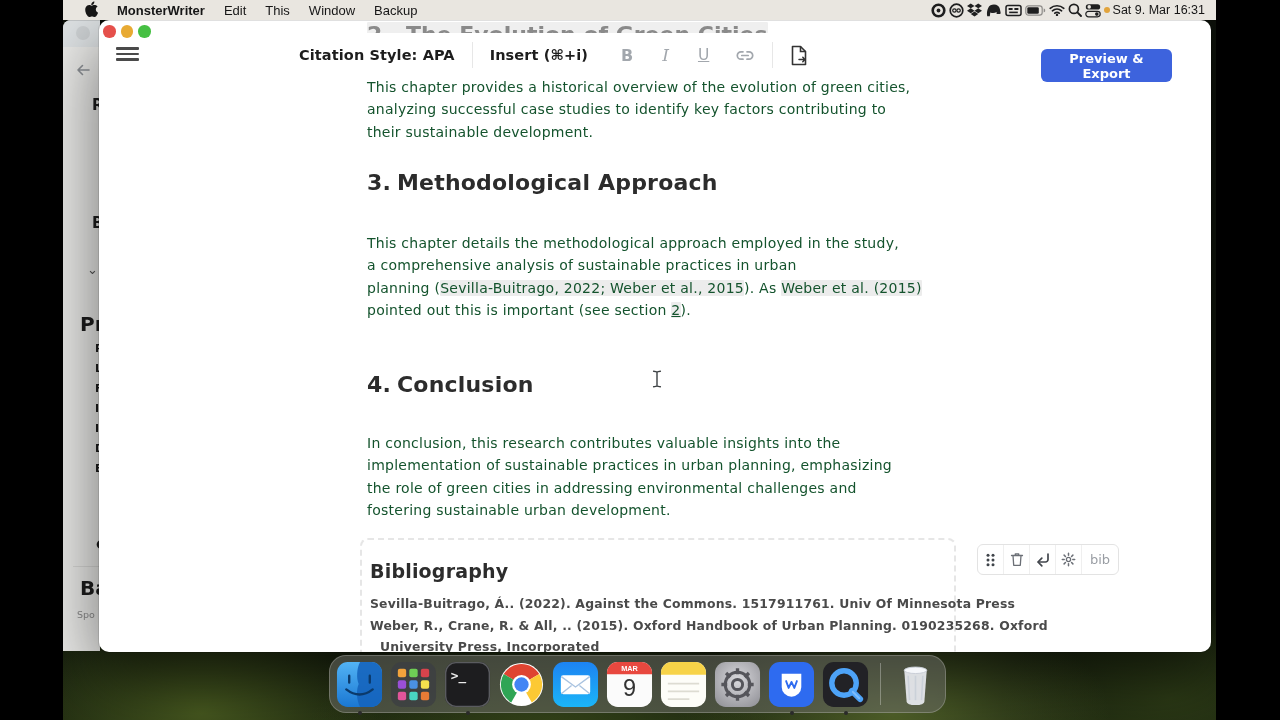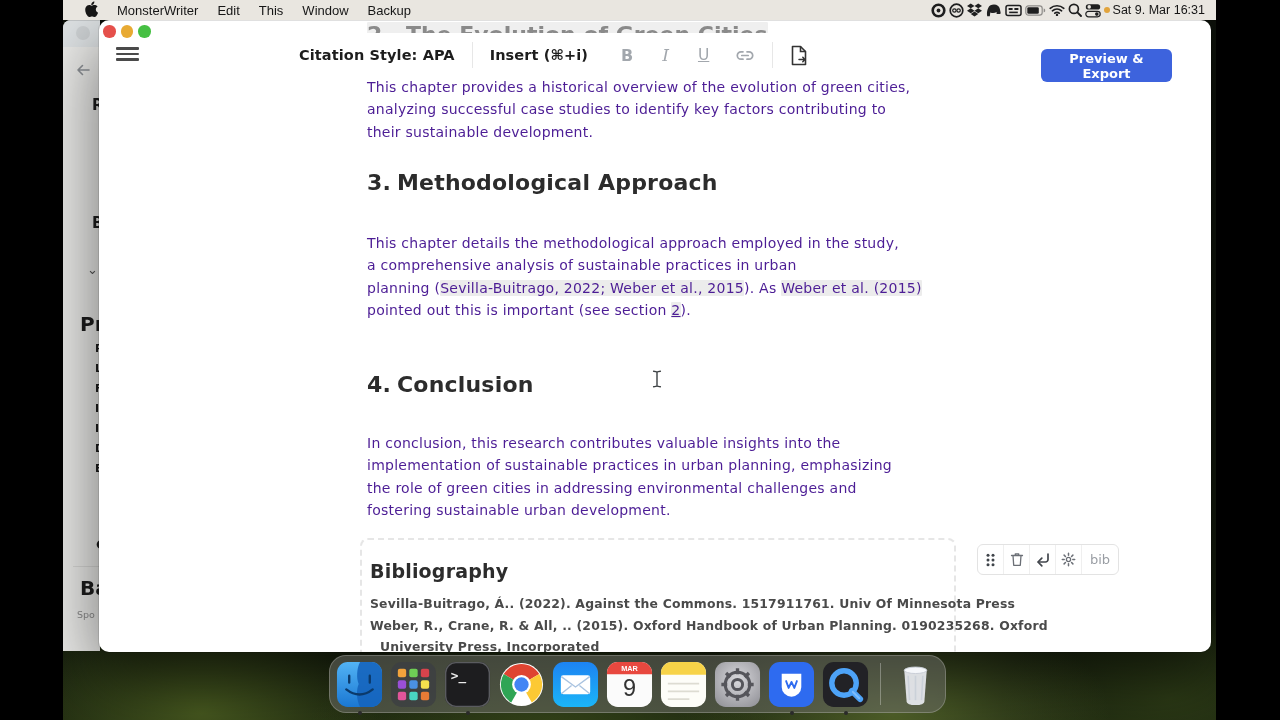--- a/index.html
+++ b/index.html
@@ -12,21 +12,21 @@
       radial-gradient(340px 160px at 42% 102%, #35451a 0%, rgba(0,0,0,0) 70%),
       radial-gradient(300px 150px at 72% 99%, #51622a 0%, rgba(0,0,0,0) 72%),
       radial-gradient(240px 130px at 96% 97%, #2c3a16 0%, rgba(0,0,0,0) 70%),
       radial-gradient(500px 260px at 50% 115%, #222e12 0%, rgba(0,0,0,0) 80%),
       linear-gradient(#0c100a,#131a0d 78%,#1c2610);}
   
   .menubar{position:absolute;left:0;top:0;width:100%;height:20px;background:#e9e6e0;
     display:flex;align-items:center;font-family:"Liberation Sans",sans-serif;font-size:13px;
     color:#161616;z-index:40;box-shadow:0 1px 0 rgba(0,0,0,.12);}
   .menubar .left{display:flex;align-items:center;gap:19px;padding-left:22px;}
-  .menubar .appname{font-weight:normal;}
+  .menubar .appname{font-weight:bold;}
   .menubar .right{margin-left:auto;display:flex;align-items:center;gap:3px;padding-right:11px;}
   .menubar .right .sicon{display:flex;align-items:center;}
   .clock{font-size:12.5px;white-space:nowrap;}
   .notif-dot{width:6px;height:6px;border-radius:50%;display:inline-block;}
   
   .backpanel{position:absolute;left:0;top:20px;width:37px;height:631px;background:#ebebe9;
     z-index:5;overflow:hidden;border-top-left-radius:8px;}
   .backpanel .band{position:absolute;left:0;top:0;width:100%;height:27px;background:#dfe3e5;}
   .backpanel .circ{position:absolute;left:13px;top:6px;width:14px;height:14px;border-radius:50%;background:#cfd3d5;}
   .bp-frag{position:absolute;color:#1d1d1d;white-space:nowrap;}
@@ -46,21 +46,21 @@
   .tb-label{font-size:14.5px;font-weight:bold;letter-spacing:.1px;white-space:nowrap;}
   .tb-div{width:1px;height:26px;background:#e7e7e7;margin:0 17px;}
   .fmt{color:#a2a7ad;font-size:16px;font-weight:bold;}
   .fmt.italic{font-family:"DejaVu Serif",serif;font-style:italic;font-weight:normal;font-size:17px;}
   .fmt.under{text-decoration:underline;font-weight:normal;font-size:15.5px;}
   .btn-primary{position:absolute;left:942px;top:16px;width:131px;height:33px;border:none;border-radius:6px;
     color:#fff;font-family:"DejaVu Sans",sans-serif;font-weight:bold;font-size:13px;cursor:pointer;}
   
   .doc{position:absolute;left:0;top:0;width:100%;height:100%;}
   .doc-block{position:absolute;left:268px;}
-  .p-line{font-size:14px;line-height:22.4px;color:#4c1d95;letter-spacing:.25px;white-space:nowrap;}
+  .p-line{font-size:14px;line-height:22.4px;color:#14532d;letter-spacing:.25px;white-space:nowrap;}
   .hl{background:#ececec;border-radius:1px;}
   .ul{text-decoration:underline;}
   .sec-h{display:flex;font-size:22px;font-weight:bold;color:#2c2c2c;letter-spacing:.2px;}
   .sec-h .num{width:30px;}
   
   .bib-box{position:absolute;left:261px;top:518px;width:596px;height:160px;background:#fff;
     border:2px dashed #e6e6e6;border-radius:8px;box-sizing:border-box;padding:20px 8px 0 8px;}
   .bib-title{font-size:19px;font-weight:bold;color:#2c2c2c;letter-spacing:.2px;}
   .bib-entries{margin-top:11px;}
   .bib-line{font-size:12.4px;font-weight:bold;color:#4a4a4a;line-height:21.6px;letter-spacing:.2px;white-space:nowrap;}

